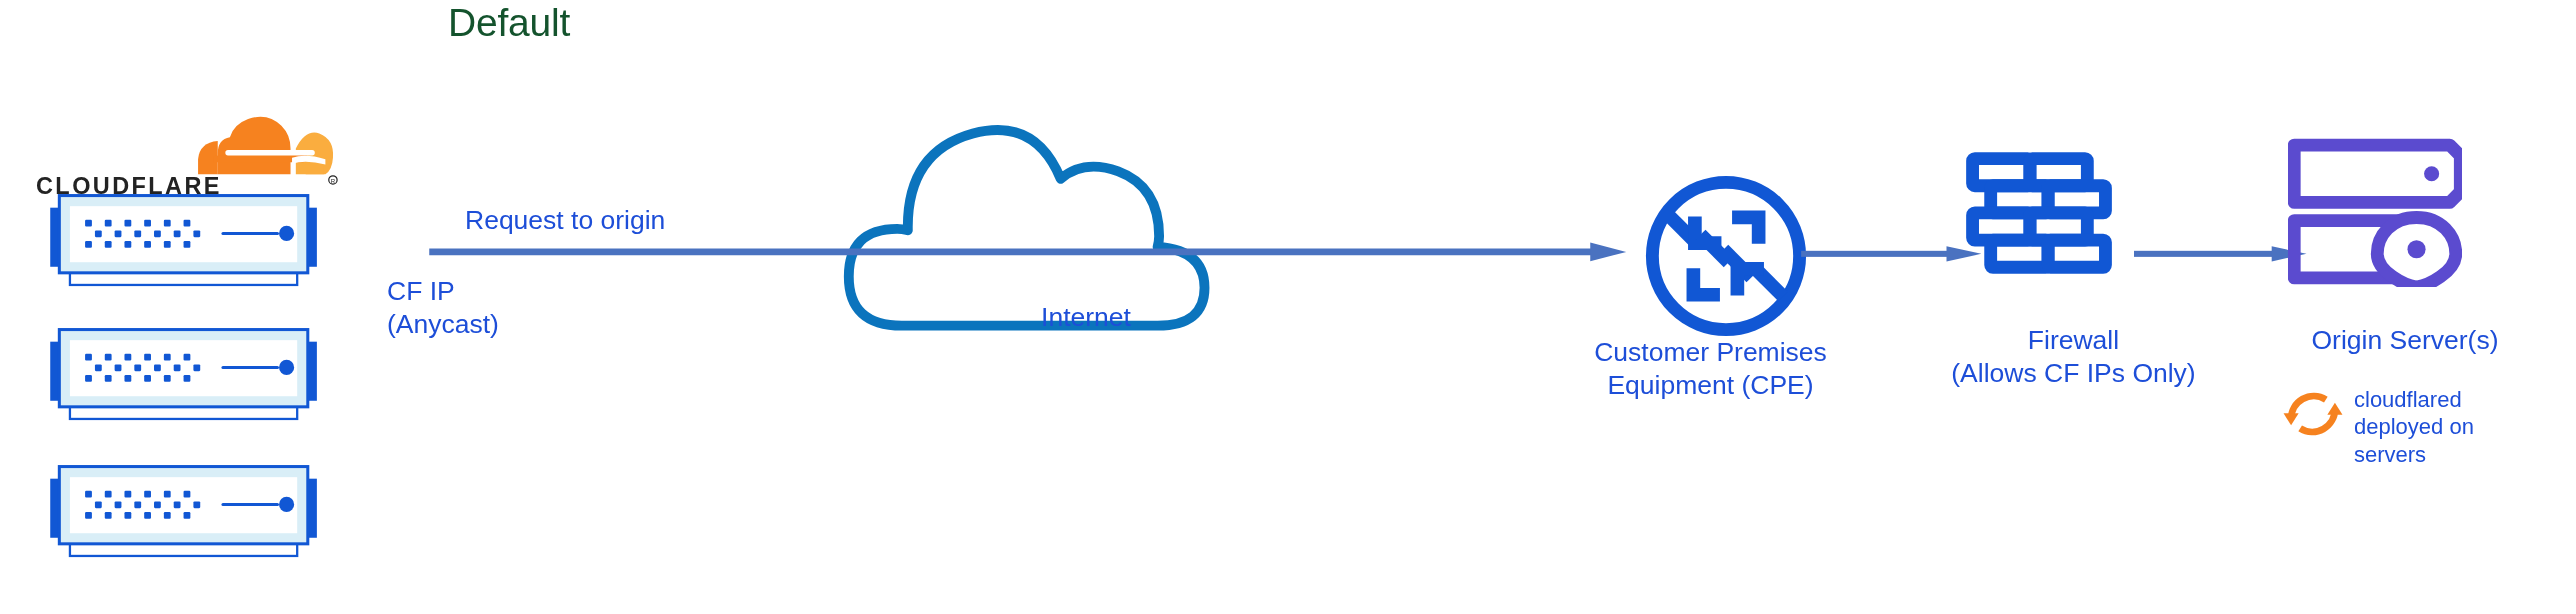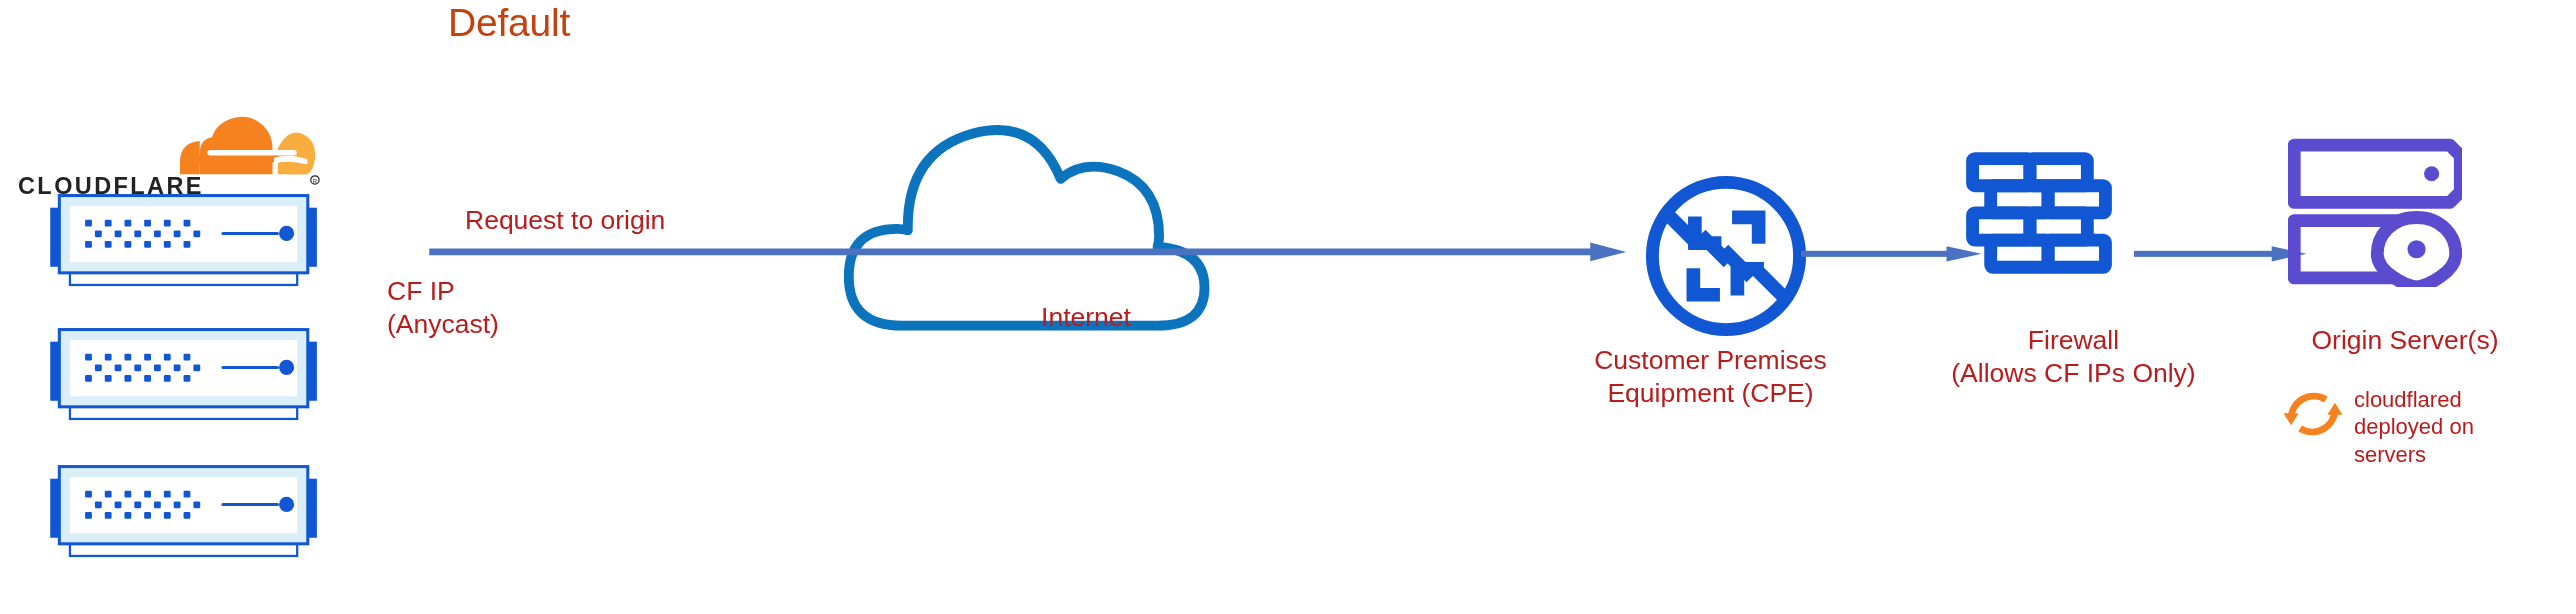--- a/index.html
+++ b/index.html
@@ -22,28 +22,28 @@
   }
 
   .abs { position: absolute; }
 
   
   #diagram-title {
     left: 448px;
     top: 1.5px;
     font-size: 39px;
     line-height: 1.06;
-    color: #c2410c;
+    color: #14532d;
     letter-spacing: -0.2px;
     white-space: nowrap;
   }
 
   
   #cf-logo-wrap {
-    left: 18px;
+    left: 36px;
     top: 103px;
     width: 303px;
     height: 95px;
   }
   #cf-logo-mark {
     position: absolute;
     left: 156px;
     top: 0px;
     width: 144px;
     height: 73px;
@@ -65,32 +65,32 @@
   #server-2 { left: 26px; top: 325px; }
   #server-3 { left: 26px; top: 462px; }
 
   
   #flow-main { left: 424px; top: 229px; width: 1218px; height: 45px; }
   #flow-cpe-fw { left: 1801px; top: 244px; width: 182px; height: 19.7px; }
   #flow-fw-origin { left: 2134px; top: 244px; width: 174px; height: 19.7px; }
 
   
   .label {
-    color: #b91c1c;
+    color: #1d4ed8;
     font-size: 26px;
     line-height: 1.26;
     white-space: pre-line;
   }
   .label-center { text-align: center; }
 
   #label-request { left: 465px; top: 204px; font-size: 26.5px; }
   #label-cfip    { left: 387px; top: 275px; font-size: 26.5px; }
   #label-internet{ left: 950px; top: 301px; width: 272px; font-size: 26.5px; }
 
-  #label-cpe      { left: 1544px; top: 336px; width: 333px; font-size: 26.5px; margin-top: 8px; }
+  #label-cpe      { left: 1544px; top: 336px; width: 333px; font-size: 26.5px; }
   #label-firewall { left: 1892px; top: 324px; width: 363px; font-size: 26.5px; }
   #label-origin   { left: 2261px; top: 324px; width: 288px; font-size: 26.5px; }
 
   #label-cloudflared {
     left: 2354px;
     top: 386px;
     width: 212px;
     font-size: 22px;
     line-height: 1.24;
   }

